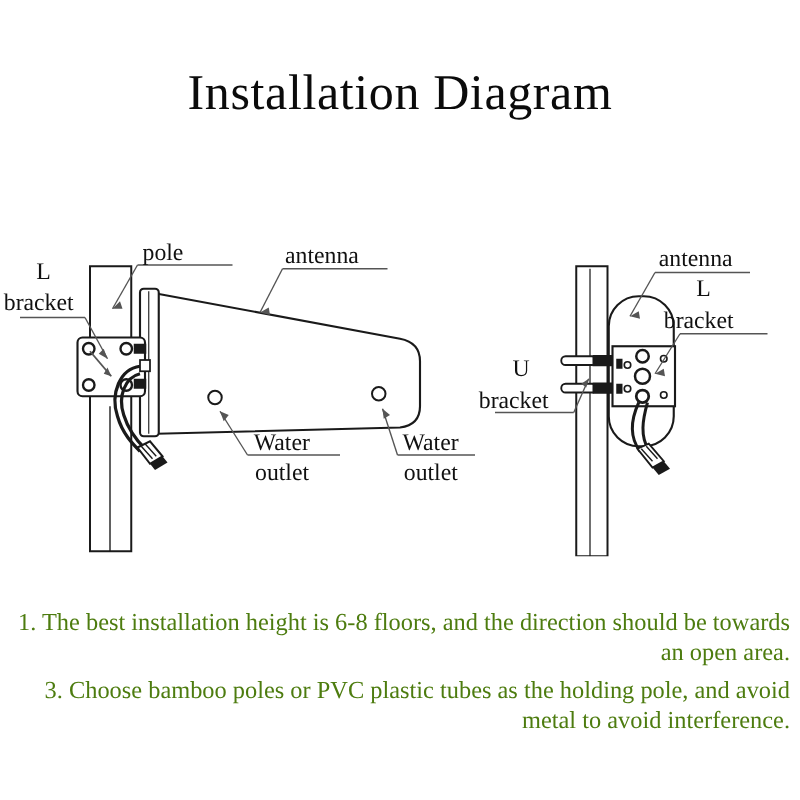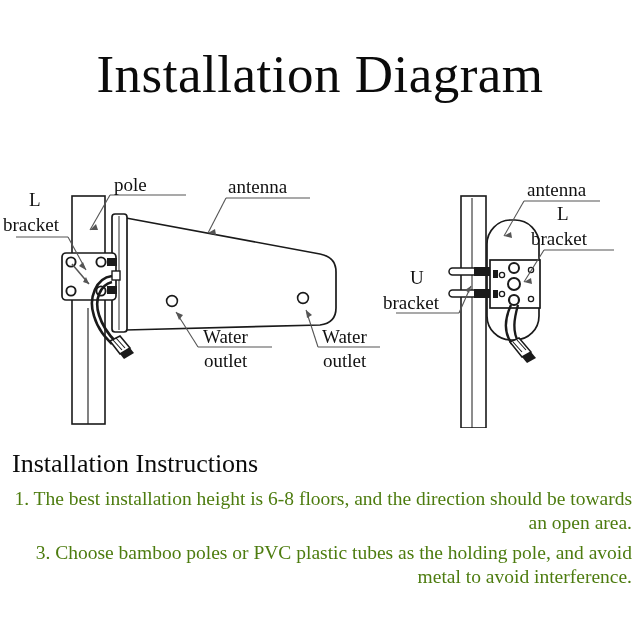--- a/index.html
+++ b/index.html
@@ -20,30 +20,30 @@
     width: 640px;
     height: 640px;
     background: #ffffff;
   }
   #title {
     position: absolute;
     left: 0;
     top: 50px;
     width: 640px;
     text-align: center;
-    font-size: 53px;
+    font-size: 40px;
     line-height: 48px;
     letter-spacing: 0.5px;
     color: #0b0b0b;
     font-family: "Liberation Serif", "DejaVu Serif", serif;
   }
   #diagram-area {
     position: absolute;
     left: 0;
-    top: 158px;
+    top: 175px;
     width: 640px;
     height: 270px;
   }
   #diagram-svg {
     display: block;
   }
   .lbl {
     font-family: "Liberation Serif", "DejaVu Serif", serif;
     fill: #111111;
   }
@@ -230,20 +230,19 @@
         <g>
           <line x1="396" y1="155" x2="459" y2="155" stroke="#555555" stroke-width="1.1"></line>
           <line x1="459" y1="155" x2="471" y2="128" stroke="#555555" stroke-width="1.1"></line>
           <path d="M 471 128 L 465 132 L 469 135 Z" fill="#555555"></path>
         </g>
       </g>
 
     </svg>
   </div>
 
-  <div id="instructions-heading">Installation Instructions</div>
 
   <div id="instructions-list">
     <p class="instr">1. The best installation height is 6-8 floors, and the direction should be towards an open area.</p>
     <p class="instr">3. Choose bamboo poles or PVC plastic tubes as the holding pole, and avoid metal to avoid interference.</p>
   </div>
 
 </div>
 
 </body></html>

